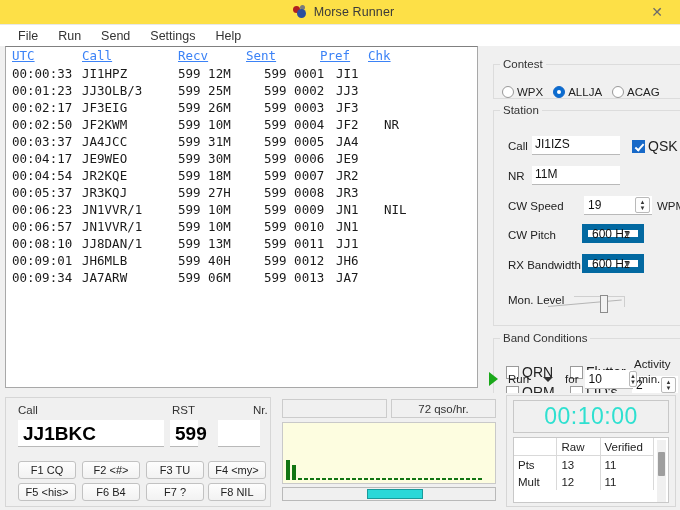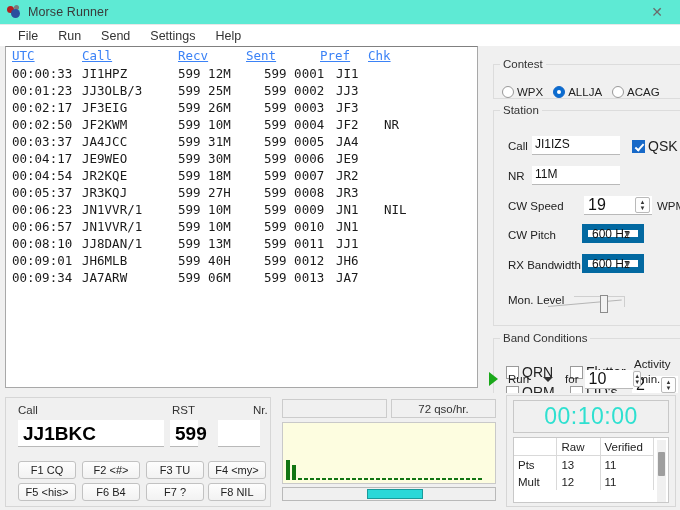--- a/index.html
+++ b/index.html
@@ -13,25 +13,26 @@
     overflow: hidden;
     font-family: "Liberation Sans", sans-serif;
     font-size: 12px;
     color: #000;
     position: relative;
   }
 
   
   #titlebar {
     height: 24px;
-    background: #5eead4;
+    background: #fde047;
     border-bottom: 1px solid #e8e8e8;
     display: flex;
     align-items: center;
     position: relative;
+    justify-content: center;
   }
   #app-icon {
     width: 16px; height: 16px;
     margin-left: 6px; margin-right: 6px;
     position: relative;
     flex: 0 0 auto;
   }
   #app-icon .c1 {
     position: absolute; left: 1px; top: 2px;
     width: 7px; height: 7px; border-radius: 50%;
@@ -224,21 +225,21 @@
     position: absolute;
     background: #ffffff;
     border: none;
     border-bottom: 1px solid #b9b9b9;
     box-sizing: border-box;
     display: flex;
     align-items: center;
   }
   .spin-box .val {
     flex: 1;
-    font-size: 16px;
+    font-size: 12px;
     padding-left: 4px;
     color: #111;
   }
   .spin-btns {
     width: 15px; height: 16px;
     border: 1px solid #b9b9b9;
     background: #fdfdfd;
     display: flex;
     flex-direction: column;
     align-items: center;

